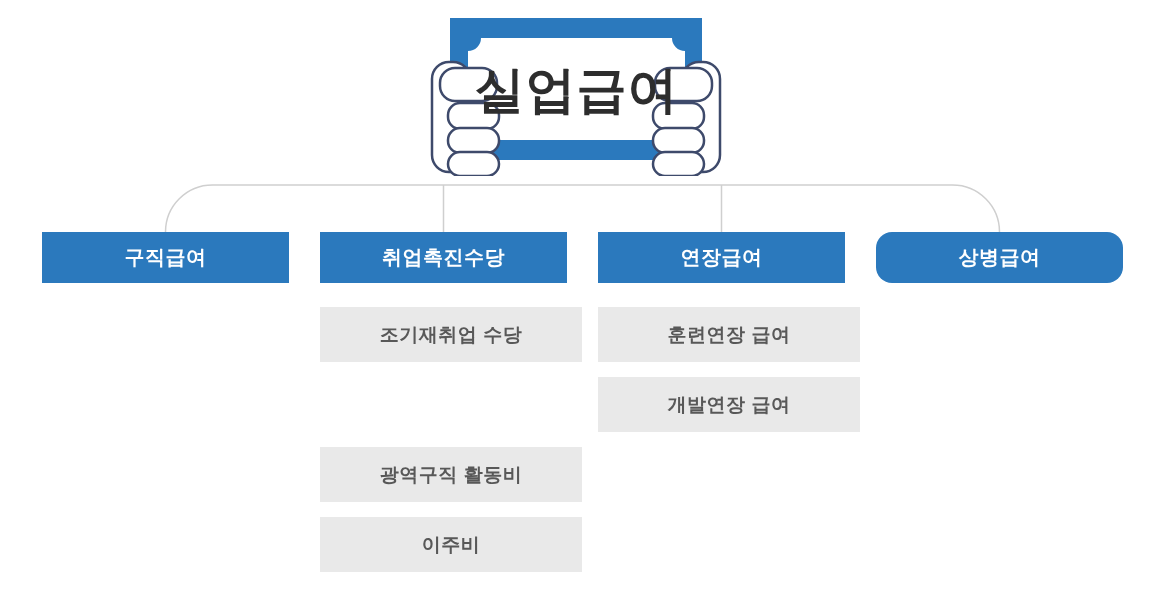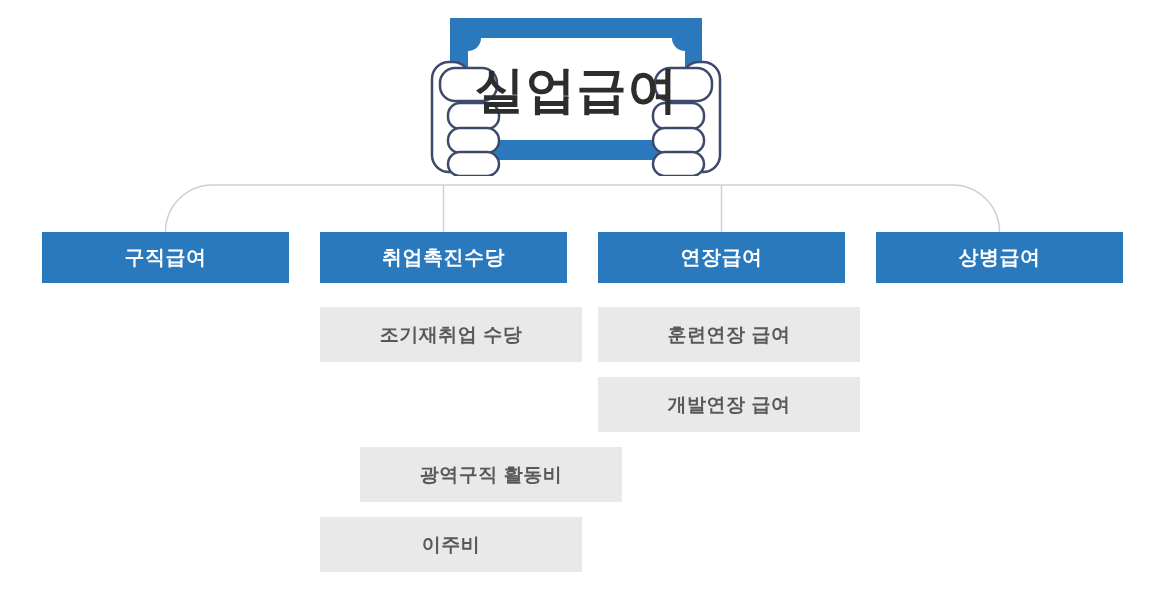--- a/index.html
+++ b/index.html
@@ -22,31 +22,31 @@
   
   .connector-svg{position:absolute;left:0;top:175px;}
 
   
   .branch-box{
     position:absolute;top:232px;width:247px;height:51px;
     background:#2b79bd;color:#ffffff;
     display:flex;align-items:center;justify-content:center;
     font-size:20px;font-weight:bold;letter-spacing:0.5px;
   }
-  .bx0{left:42px;} .bx1{left:320px;} .bx2{left:598px;} .bx3{left:876px;}
+  .bx0{left:42px;} .bx1{left:320px;} .bx2{left:598px;} .bx3{left:876px;border-radius:16px;}
 
   
   .child-box{
     position:absolute;width:262px;height:55px;
     background:#e9e9e9;color:#585858;
     display:flex;align-items:center;justify-content:center;
     font-size:19px;font-weight:bold;letter-spacing:0.5px;
   }
   .colA{left:320px;} .colB{left:598px;text-align:right;}
-  .row0{top:307px;} .row1{top:377px;} .row2{top:447px;margin-left:40px;} .row3{top:517px;}
+  .row0{top:307px;} .row1{top:377px;} .row2{top:447px;} .row3{top:517px;}
 </style>
 </head>
 <body>
 
 <div class="stage">
 
   <div class="banner-wrap">
     <svg class="banner-svg" width="310" height="172" viewBox="0 0 310 172">
 
       <rect x="25" y="14" width="252" height="142" fill="#2b79bd"></rect>

